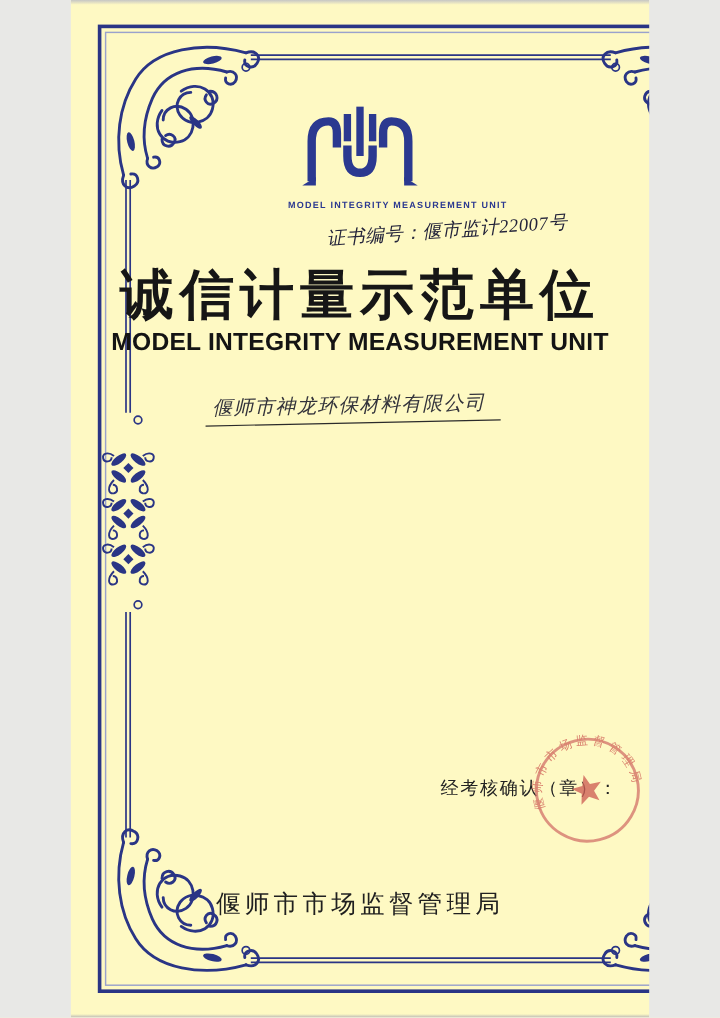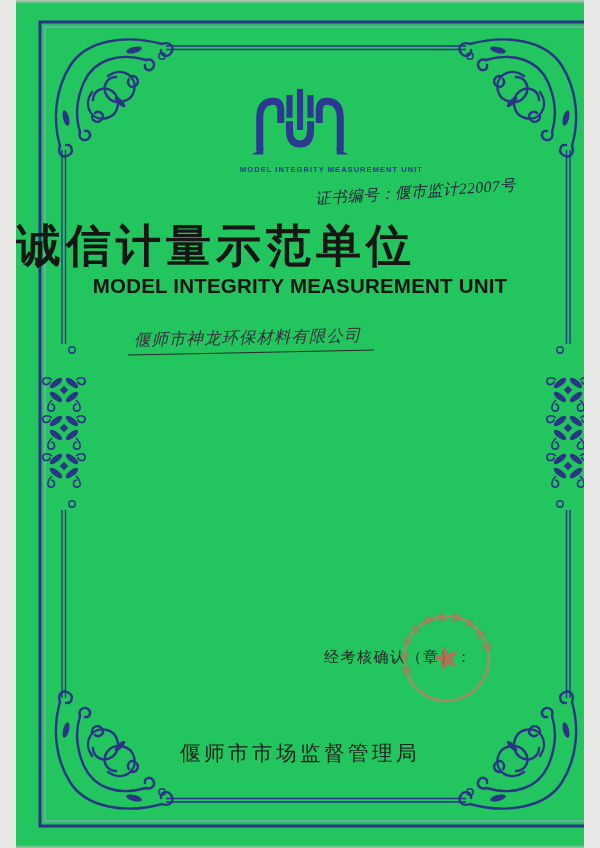--- a/index.html
+++ b/index.html
@@ -1,34 +1,34 @@
 <!DOCTYPE html>
 <html><head>
 <meta charset="utf-8">
 <style>
   html,body{margin:0;padding:0;background:#e8e8e6;}
   .page{
-    position:relative;width:568px;height:848px;margin:0 auto;
-    background:#22c55e;overflow:hidden;
+    position:relative;width:482px;height:848px;margin:0 auto;
+    background:#fef9c3;overflow:hidden;
     font-family:"Liberation Sans","DejaVu Sans",sans-serif;
   }
   .scan-top{position:absolute;top:0;left:0;right:0;height:4px;
     background:linear-gradient(#c6c6c4,rgba(255,255,255,0));}
   .scan-bottom{position:absolute;bottom:0;left:0;right:0;height:3px;
     background:linear-gradient(rgba(255,255,255,0),#b9b9b7);}
   .border-art{position:absolute;left:0;top:0;width:600px;height:848px;z-index:1;}
   .content{position:absolute;inset:0;z-index:2;}
   .logo-wrap{position:absolute;top:74px;left:50%;transform:translateX(-50%);
     width:120px;text-align:center;}
   .logo-caption{margin-top:3px;font-size:7.5px;font-weight:700;color:#2b3990;
     letter-spacing:1.05px;white-space:nowrap;}
   .cert-no{position:absolute;top:182px;right:68px;transform:rotate(-4deg);
     font-style:italic;font-size:15.5px;color:#23233a;letter-spacing:0.5px;
     font-family:"Liberation Serif","DejaVu Serif",serif;white-space:nowrap;}
-  .title-zh{position:absolute;top:216px;left:0;width:100%;
+  .title-zh{position:absolute;top:216px;left:0;width:100%;text-align:center;
     font-family:"Liberation Serif","DejaVu Serif",serif;font-weight:900;
     font-size:45px;letter-spacing:5px;color:#161616;margin:0;}
   .title-en{position:absolute;top:274px;left:0;width:100%;text-align:center;
     font-weight:800;font-size:20.5px;letter-spacing:0.2px;color:#141414;margin:0;}
   .company{position:absolute;top:327px;left:112px;min-width:224px;
     font-style:italic;font-size:16.5px;color:#33333b;letter-spacing:1px;
     border-bottom:1.6px solid #2b2b2b;padding:0 12px 3px 6px;
     transform:rotate(-1.2deg);white-space:nowrap;
     font-family:"Liberation Serif","DejaVu Serif",serif;}
   .body-text{position:absolute;top:370px;left:66px;right:64px;margin:0;

